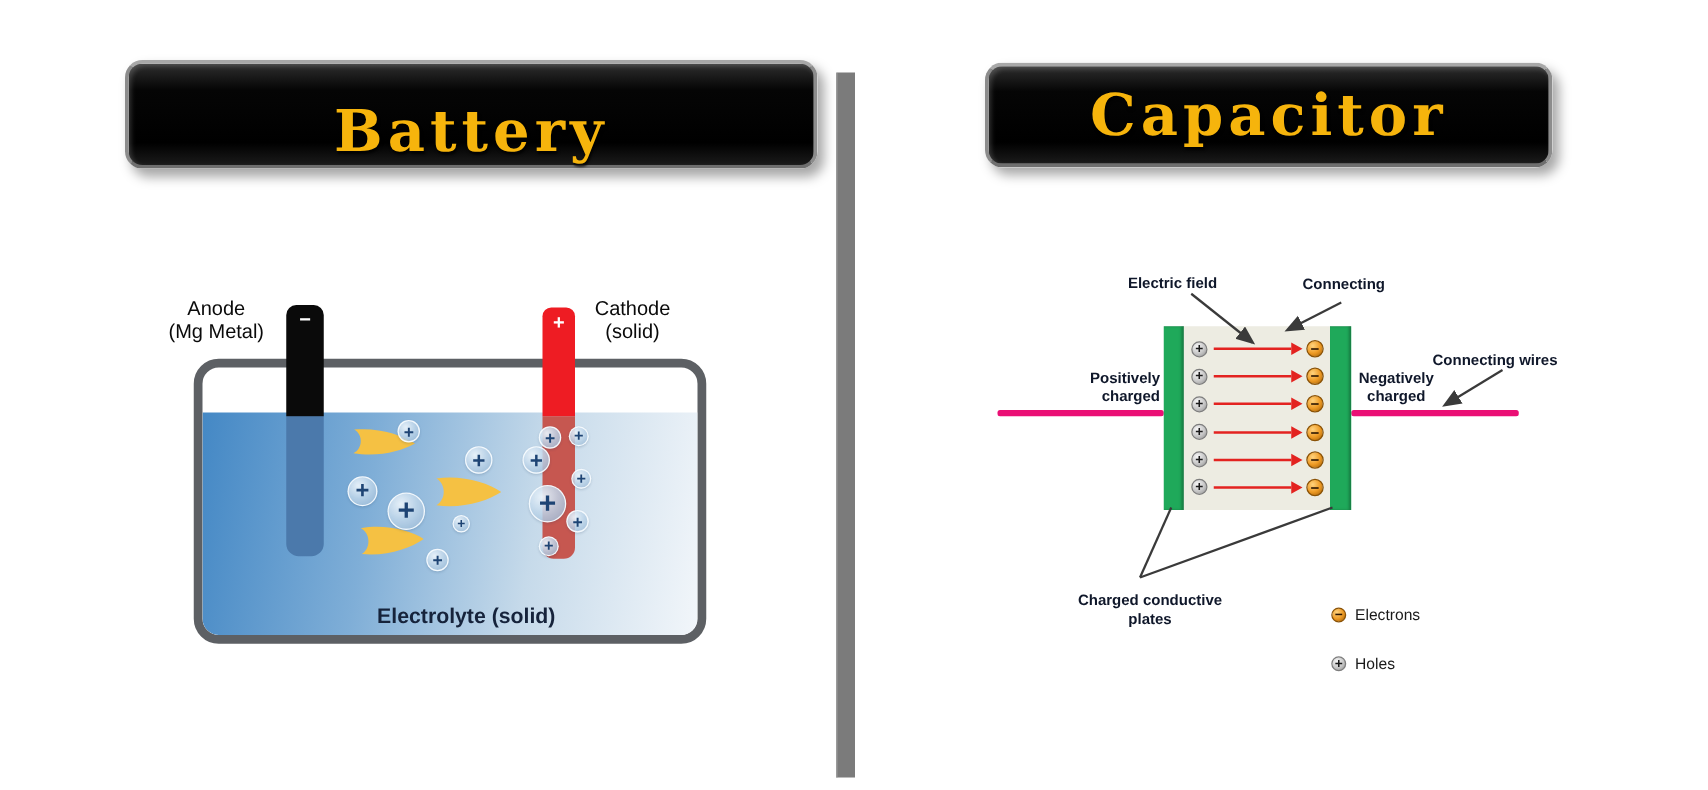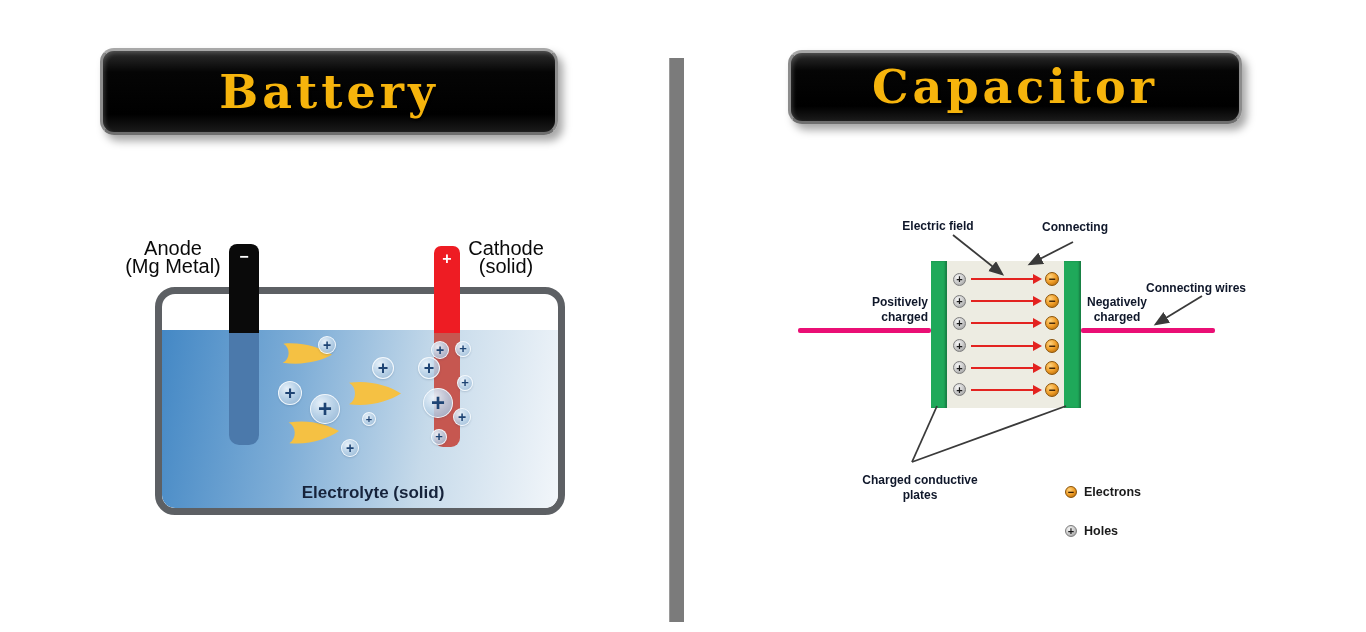--- a/index.html
+++ b/index.html
@@ -10,38 +10,38 @@
 
   
   .banner {
     position:absolute; display:flex; align-items:center; justify-content:center;
     background: linear-gradient(180deg, #2e2e2e 0%, #050505 26%, #000 78%, #1b1b1b 100%);
     border:3px solid #8c8c8c; border-top-color:#a8a8a8; border-bottom-color:#6f6f6f;
     border-radius:14px;
     box-shadow: 5px 6px 9px rgba(0,0,0,0.35), inset 2px 2px 4px rgba(255,255,255,0.18);
     box-sizing:border-box;
   }
-  .banner-battery   { left:100px; top:48px; width:458px; height:87px; }
-  .banner-capacitor { left:788px; top:50px; width:454px; height:74px; }
+  .banner-battery   { left:100px; top:48px; width:554px; height:87px;align-items:flex-end; }
+  .banner-capacitor { left:788px; top:50px; width:454px; height:84px; }
   .banner-text {
     font-family:"DejaVu Serif", serif; font-weight:bold;
     font-size:46px; letter-spacing:4px; color:var(--bat-banner-text,#F6B40C);
     text-shadow: 1px 2px 2px rgba(0,0,0,0.8);
   }
 
   
   .divider {
     position:absolute; left:669px; top:58px; width:15px; height:564px;
     background:var(--divider,#7B7B7B); box-shadow: inset 1px 0 0 #9a9a9a;
   }
 
   
   .elabel {
     position:absolute; transform:translateX(-50%);
-    font-size:20px; font-weight:500; color:#0a0a0a; line-height:18px; text-align:center;
+    font-size:16px; font-weight:500; color:#0a0a0a; line-height:18px; text-align:center;
     white-space:nowrap;
   }
   .vessel {
     position:absolute; left:155px; top:287px; width:410px; height:228px;
     border:7px solid var(--bat-vessel-border,#5D6064); border-radius:20px;
     background:#ffffff; box-sizing:border-box; overflow:hidden; z-index:1;
   }
   .liquid {
     position:absolute; left:0; right:0; bottom:0; top:36px;
     background: linear-gradient(99deg,
@@ -129,21 +129,21 @@
   #lbl-connecting     { left:1196px; top:281px; }
   #lbl-plates         { left:920px; top:473px; }
 
   .annot { position:absolute; left:0; top:0; z-index:5; pointer-events:none; }
   .annot line { stroke:var(--cap-annotation,#3A3A3A); stroke-width:1.8; }
 
   .legend-row { position:absolute; display:flex; align-items:center; gap:7px; z-index:6; }
   #legend-electrons { left:1065px; top:485px; }
   #legend-holes     { left:1065px; top:524px; }
   .legend-row .ball { width:12px; height:12px; font-size:11px; }
-  .legend-text { font-size:12.5px; font-weight:bold; color:#1a1a1a; }
+  .legend-text { font-size:12.5px; font-weight:normal; color:#1a1a1a; }
 </style>
 </head>
 <body>
 
 <div class="stage">
 
   <div class="banner banner-battery">
     <span class="banner-text">Battery</span>
   </div>
 

